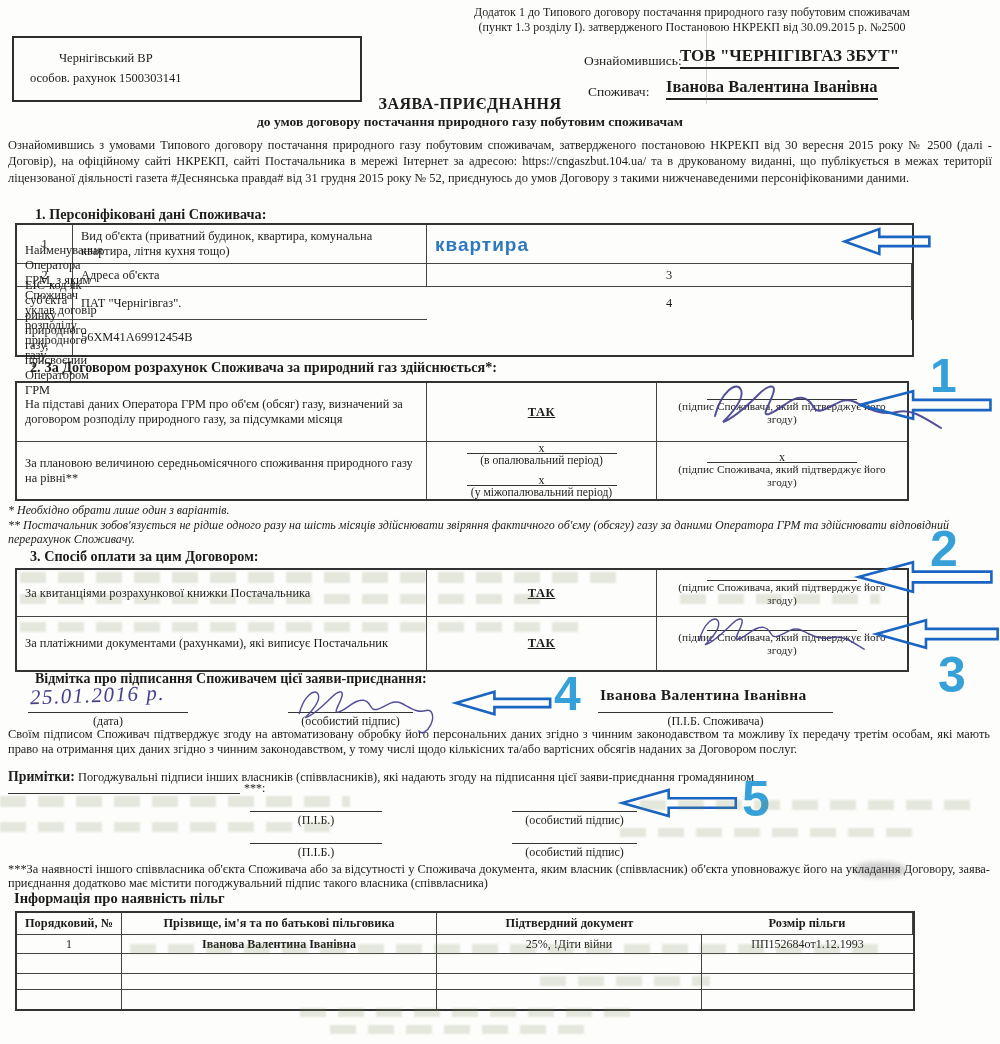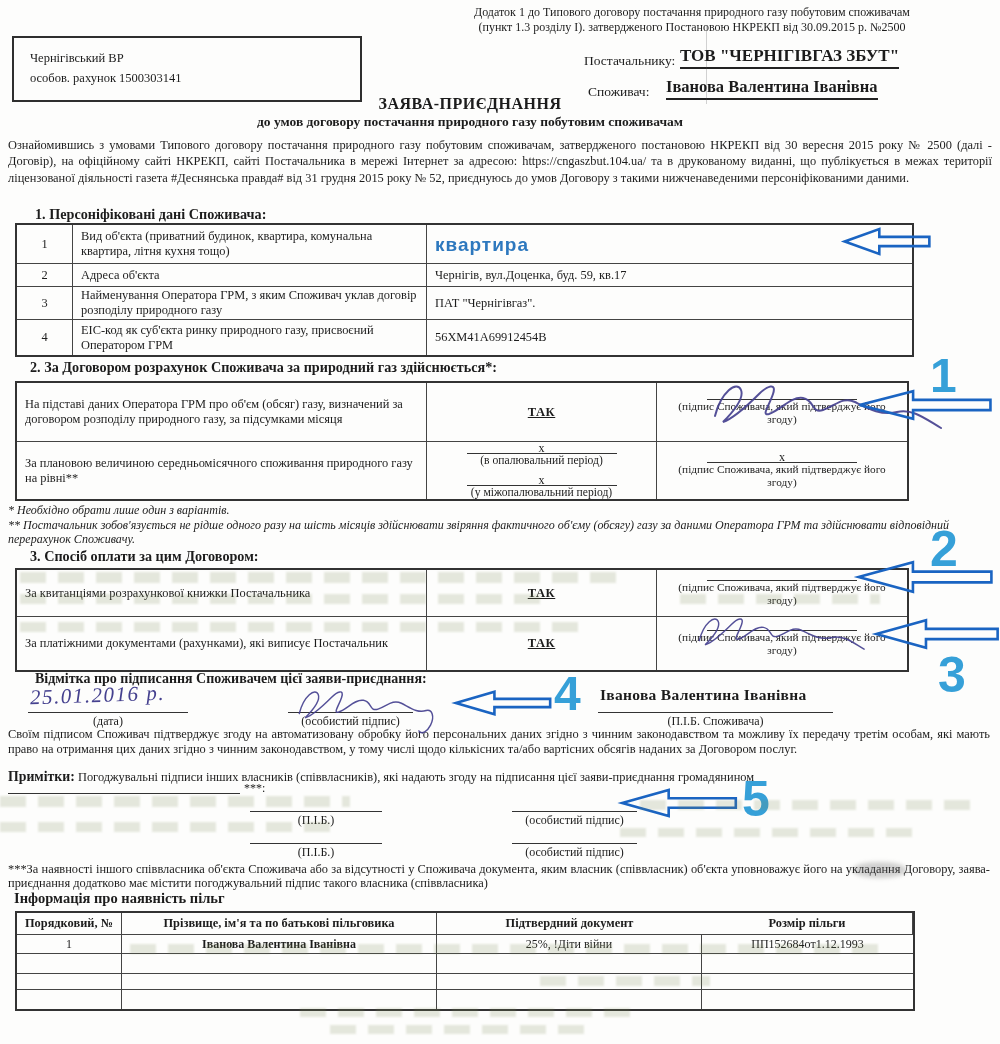--- a/index.html
+++ b/index.html
@@ -6,21 +6,21 @@
   .page{
     position:relative;width:1000px;height:1044px;margin:0 auto;
     background:#fdfdfc;
     font-family:"Liberation Serif", serif;color:#1c1c1c;overflow:hidden;
   }
   .abs{position:absolute;}
   .b{font-weight:bold;}
   .jst{text-align:justify;}
 
   .annotation{left:388px;top:5px;width:608px;font-size:12px;line-height:15px;text-align:center;}
-  .acct-box{left:12px;top:36px;width:346px;height:62px;border:2px solid #2e2e2e;}
+  .acct-box{left:12px;top:36px;width:346px;height:62px;border:2px solid #2e2e2e;text-align:center;}
   .acct-box .inner{position:absolute;left:16px;top:10px;font-size:12.5px;line-height:20px;}
   .sup-label{left:584px;top:53px;font-size:13.5px;}
   .sup-value{left:680px;top:46px;font-size:17px;font-weight:bold;border-bottom:2px solid #222;padding-bottom:1px;}
   .con-label{left:588px;top:84px;font-size:13.5px;}
   .con-value{left:666px;top:77px;font-size:16.5px;font-weight:bold;border-bottom:2px solid #222;padding-bottom:1px;}
 
   .title{left:0;top:95px;width:940px;font-size:16px;font-weight:bold;text-align:center;letter-spacing:.5px;}
   .subtitle{left:0;top:114px;width:940px;font-size:13.5px;font-weight:bold;text-align:center;}
   .intro{left:8px;top:137px;width:984px;font-size:12.4px;line-height:16.4px;}
 
@@ -89,39 +89,38 @@
     <div>(пункт 1.3 розділу I). затвердженого Постановою НКРЕКП від 30.09.2015 р. №2500</div>
   </div>
 
   <div class="abs acct-box">
     <div class="inner">
       <div>Чернігівський ВР</div>
       <div>особов. рахунок 1500303141</div>
     </div>
   </div>
 
-  <div class="abs sup-label">Постачальнику:</div>
+  <div class="abs sup-label">Ознайомившись:</div>
   <div class="abs sup-value">ТОВ "ЧЕРНІГІВГАЗ ЗБУТ"</div>
   <div class="abs con-label">Споживач:</div>
   <div class="abs con-value">Іванова Валентина Іванівна</div>
 
   <div class="abs title">ЗАЯВА-ПРИЄДНАННЯ</div>
   <div class="abs subtitle">до умов договору постачання природного газу побутовим споживачам</div>
   <div class="abs intro jst">Ознайомившись з умовами Типового договору постачання природного газу побутовим споживачам, затвердженого постановою НКРЕКП від 30 вересня 2015 року № 2500 (далі - Договір), на офіційному сайті НКРЕКП, сайті Постачальника в мережі Інтернет за адресою: https://cngaszbut.104.ua/ та в друкованому виданні, що публікується в межах території ліцензованої діяльності газета #Деснянська правда# від 31 грудня 2015 року № 52, приєднуюсь до умов Договору з такими нижченаведеними персоніфікованими даними.</div>
 
   <div class="abs h-sec h1">1. Персоніфіковані дані Споживача:</div>
   <div class="abs grid-table t1">
     <div class="cell cc">1</div>
     <div class="cell">Вид об'єкта (приватний будинок, квартира, комунальна квартира, літня кухня тощо)</div>
     <div class="cell last-col">
         <span class="kvartyra">квартира</span>
       </div>
     <div class="cell cc">2</div>
     <div class="cell">Адреса об'єкта</div>
-    <div class="cell last-col">Чернігів, вул.Доценка, буд. 59, кв.17</div>
     <div class="cell cc">3</div>
     <div class="cell">Найменування Оператора ГРМ, з яким Споживач уклав договір розподілу природного газу</div>
     <div class="cell last-col">ПАТ "Чернігівгаз".</div>
     <div class="cell cc last-row">4</div>
     <div class="cell last-row">ЕІС-код як суб'єкта ринку природного газу, присвоєний Оператором ГРМ</div>
     <div class="cell last-col last-row">56XM41A69912454B</div>
   </div>
 
   <div class="abs h-sec h2">2. За Договором розрахунок Споживача за природний газ здійснюється*:</div>
   <div class="abs grid-table t2">

